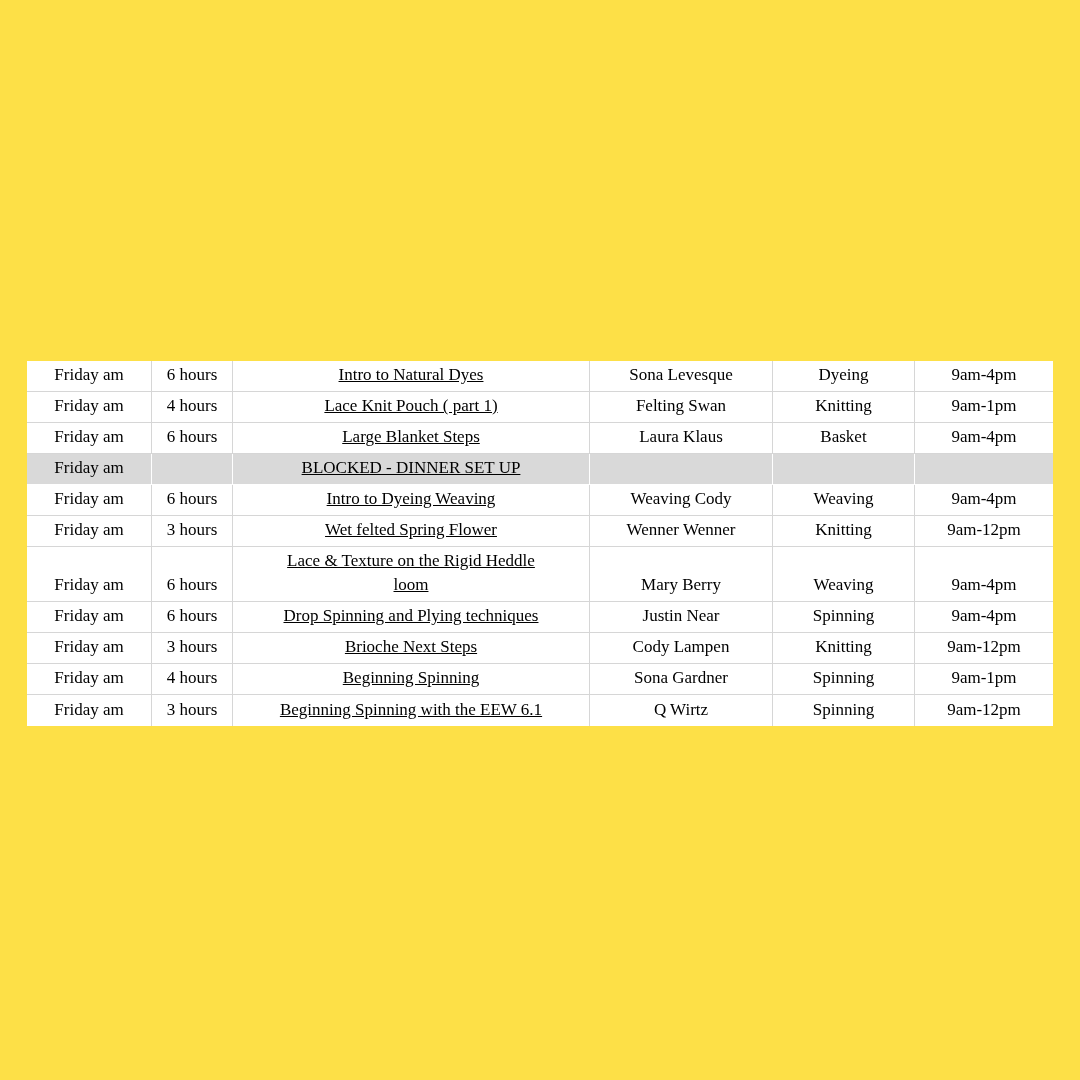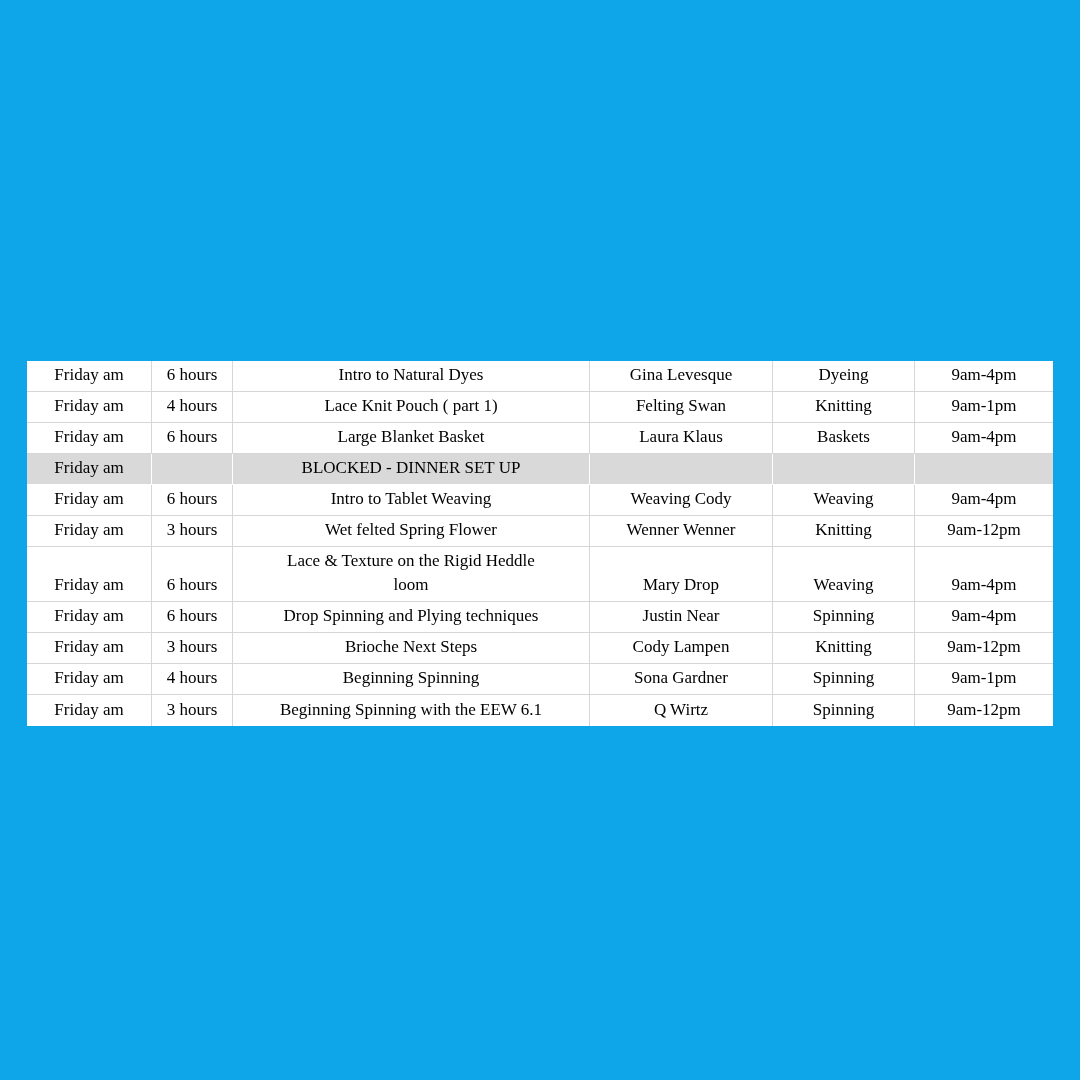--- a/index.html
+++ b/index.html
@@ -4,21 +4,21 @@
 <style>
   html, body {
     margin: 0;
     padding: 0;
     background: #ffffff;
   }
   .canvas {
     position: relative;
     width: 1080px;
     height: 1080px;
-    background: #0ea5e9;
+    background: #fde047;
     overflow: hidden;
     font-family: "Liberation Serif", serif;
   }
   table.schedule {
     position: absolute;
     left: 27px;
     top: 361px;
     width: 1026px;
     border-collapse: separate;
     border-spacing: 0;
@@ -43,21 +43,21 @@
     padding: 2px 2px 4px 2px;
     line-height: 24px;
     overflow: hidden;
     border-right: 1px solid #d6d6d6;
     border-bottom: 1px solid #d6d6d6;
     background: #ffffff;
   }
   table.schedule td:last-child { border-right: none; font-family: Liberation Serif, serif; }
   table.schedule tr:last-child td { border-bottom: none; }
 
-  td.cell-class { white-space: pre-line; }
+  td.cell-class { white-space: pre-line; text-decoration: underline; }
 
   tr.blocked td {
     background: #d9d9d9;
     border-right-color: #ffffff;
     border-bottom-color: #ffffff;
   }
 </style>
 </head>
 <body>
 
@@ -69,70 +69,70 @@
       <col class="c-class">
       <col class="c-instructor">
       <col class="c-category">
       <col class="c-time">
     </colgroup>
     <tbody>
         <tr>
           <td class="cell-day">Friday am</td>
           <td class="cell-duration">6 hours</td>
           <td class="cell-class">Intro to Natural Dyes</td>
-          <td class="cell-instructor">Gina Levesque</td>
+          <td class="cell-instructor">Sona Levesque</td>
           <td class="cell-category">Dyeing</td>
           <td class="cell-time">9am-4pm</td>
         </tr>
         <tr>
           <td class="cell-day">Friday am</td>
           <td class="cell-duration">4 hours</td>
           <td class="cell-class">Lace Knit Pouch ( part 1)</td>
           <td class="cell-instructor">Felting Swan</td>
           <td class="cell-category">Knitting</td>
           <td class="cell-time">9am-1pm</td>
         </tr>
         <tr>
           <td class="cell-day">Friday am</td>
           <td class="cell-duration">6 hours</td>
-          <td class="cell-class">Large Blanket Basket</td>
+          <td class="cell-class">Large Blanket Steps</td>
           <td class="cell-instructor">Laura Klaus</td>
-          <td class="cell-category">Baskets</td>
+          <td class="cell-category">Basket</td>
           <td class="cell-time">9am-4pm</td>
         </tr>
         <tr class="blocked">
           <td class="cell-day">Friday am</td>
           <td class="cell-duration"></td>
           <td class="cell-class">BLOCKED - DINNER SET UP</td>
           <td class="cell-instructor"></td>
           <td class="cell-category"></td>
           <td class="cell-time"></td>
         </tr>
         <tr>
           <td class="cell-day">Friday am</td>
           <td class="cell-duration">6 hours</td>
-          <td class="cell-class">Intro to Tablet Weaving</td>
+          <td class="cell-class">Intro to Dyeing Weaving</td>
           <td class="cell-instructor">Weaving Cody</td>
           <td class="cell-category">Weaving</td>
           <td class="cell-time">9am-4pm</td>
         </tr>
         <tr>
           <td class="cell-day">Friday am</td>
           <td class="cell-duration">3 hours</td>
           <td class="cell-class">Wet felted Spring Flower</td>
           <td class="cell-instructor">Wenner Wenner</td>
           <td class="cell-category">Knitting</td>
           <td class="cell-time">9am-12pm</td>
         </tr>
         <tr>
           <td class="cell-day">Friday am</td>
           <td class="cell-duration">6 hours</td>
           <td class="cell-class">Lace &amp; Texture on the Rigid Heddle
 loom</td>
-          <td class="cell-instructor">Mary Drop</td>
+          <td class="cell-instructor">Mary Berry</td>
           <td class="cell-category">Weaving</td>
           <td class="cell-time">9am-4pm</td>
         </tr>
         <tr>
           <td class="cell-day">Friday am</td>
           <td class="cell-duration">6 hours</td>
           <td class="cell-class">Drop Spinning and Plying techniques</td>
           <td class="cell-instructor">Justin Near</td>
           <td class="cell-category">Spinning</td>
           <td class="cell-time">9am-4pm</td>

